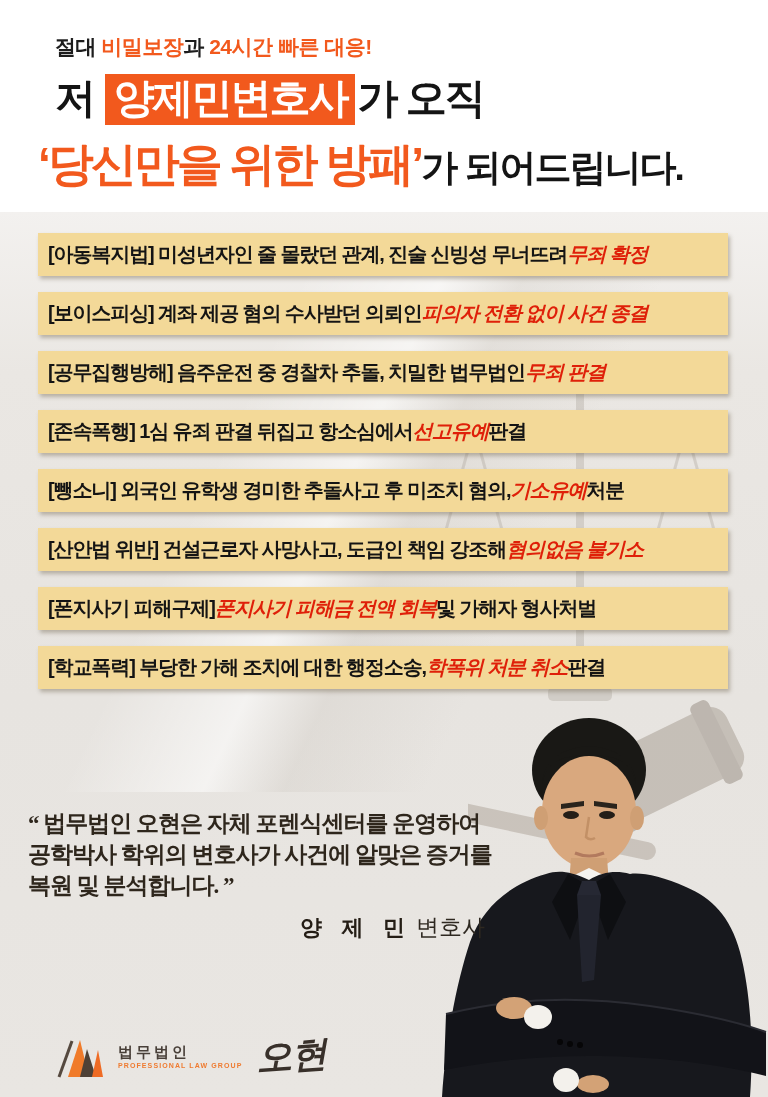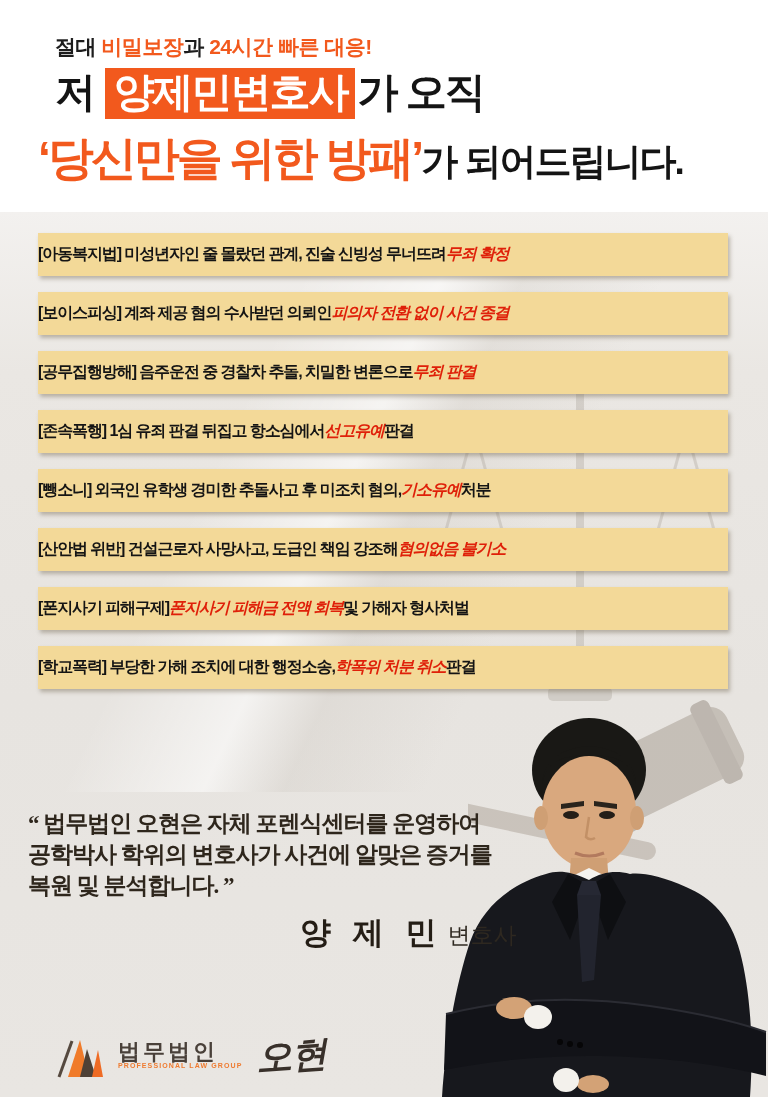--- a/index.html
+++ b/index.html
@@ -23,21 +23,21 @@
   .tagline{
     font-size:21px;font-weight:800;color:#1d1d1d;
     letter-spacing:-0.5px;line-height:30px;
   }
   .tagline .org{color:#f2591d;}
   .t-emph{
     -webkit-text-emphasis:filled dot over;
     text-emphasis:filled dot over;
   }
   .title1{
-    margin-top:4px;
+    margin-top:10px;
     font-size:41px;font-weight:900;color:#141414;
     letter-spacing:-2px;line-height:52px;
   }
   .hl-box{
     background:#f2591d;color:#ffffff;
     padding:1px 8px 4px 8px;
     margin:0 2px;
   }
   .title2{
     margin-top:12px;margin-left:-17px;
@@ -64,52 +64,52 @@
   .decor-gavel{right:0px;top:460px;opacity:.5;}
   
   .results{
     position:absolute;left:38px;top:21px;width:690px;z-index:2;
   }
   .bar{
     width:690px;height:43px;margin-bottom:16px;
     background:#f3d998;
     box-shadow:2px 3px 4px rgba(120,108,88,.45);
     display:flex;align-items:center;
-    box-sizing:border-box;padding-left:0;
-    font-size:16px;font-weight:700;color:#141414;
+    box-sizing:border-box;padding-left:10px;
+    font-size:20px;font-weight:700;color:#141414;
     letter-spacing:-1.1px;white-space:nowrap;overflow:hidden;
   }
   .bar .red{color:#df2009;font-style:italic;}
   
   .quote{
     position:absolute;left:28px;top:596px;width:445px;
     text-align:left;z-index:2;
     font-family:"Liberation Serif", serif;
     font-weight:700;font-size:23px;color:#2e261c;
     line-height:31px;letter-spacing:-1px;white-space:nowrap;
   }
   
   .signature{
     position:absolute;left:300px;top:700px;z-index:2;
     font-family:"Liberation Serif", serif;color:#241d15;white-space:nowrap;
   }
-  .sig-name{font-size:31px;font-weight:700;letter-spacing:7px;}
+  .sig-name{font-size:22px;font-weight:700;letter-spacing:7px;}
   .sig-title{font-size:23px;font-weight:400;letter-spacing:0;margin-left:4px;color:#2e2820;font-family:Liberation Serif, serif;}
   
   .photo{
     position:absolute;right:0;bottom:0;width:350px;height:385px;z-index:1;
   }
   
   .logo{
     position:absolute;left:56px;top:820px;z-index:2;
     display:flex;align-items:center;
   }
   .logo-text{margin-left:14px;}
   .logo-firm{
-    font-size:22px;font-weight:700;color:#494039;letter-spacing:3px;line-height:18px;
+    font-size:15px;font-weight:700;color:#494039;letter-spacing:3px;line-height:18px;
   }
   .logo-sub{
     font-size:7px;font-weight:700;color:#ef7b30;letter-spacing:1.1px;line-height:9px;
   }
   .logo-brand{
     margin-left:14px;
     font-family:"DejaVu Serif", serif;
     font-style:italic;font-weight:700;
     font-size:36px;color:#38302a;letter-spacing:-1px;
     transform:rotate(-4deg);
@@ -157,21 +157,21 @@
           <span>[아동복지법] 미성년자인 줄 몰랐던 관계, 진술 신빙성 무너뜨려 </span>
           <span class="red">무죄 확정</span>
           <span></span>
         </div>
       <div class="bar">
           <span>[보이스피싱] 계좌 제공 혐의 수사받던 의뢰인 </span>
           <span class="red">피의자 전환 없이 사건 종결</span>
           <span></span>
         </div>
       <div class="bar">
-          <span>[공무집행방해] 음주운전 중 경찰차 추돌, 치밀한 변론으로 </span>
+          <span>[공무집행방해] 음주운전 중 경찰차 추돌, 치밀한 법무법인 </span>
           <span class="red">무죄 판결</span>
           <span></span>
         </div>
       <div class="bar">
           <span>[존속폭행] 1심 유죄 판결 뒤집고 항소심에서 </span>
           <span class="red">선고유예</span>
           <span> 판결</span>
         </div>
       <div class="bar">
           <span>[뺑소니] 외국인 유학생 경미한 추돌사고 후 미조치 혐의, </span>

